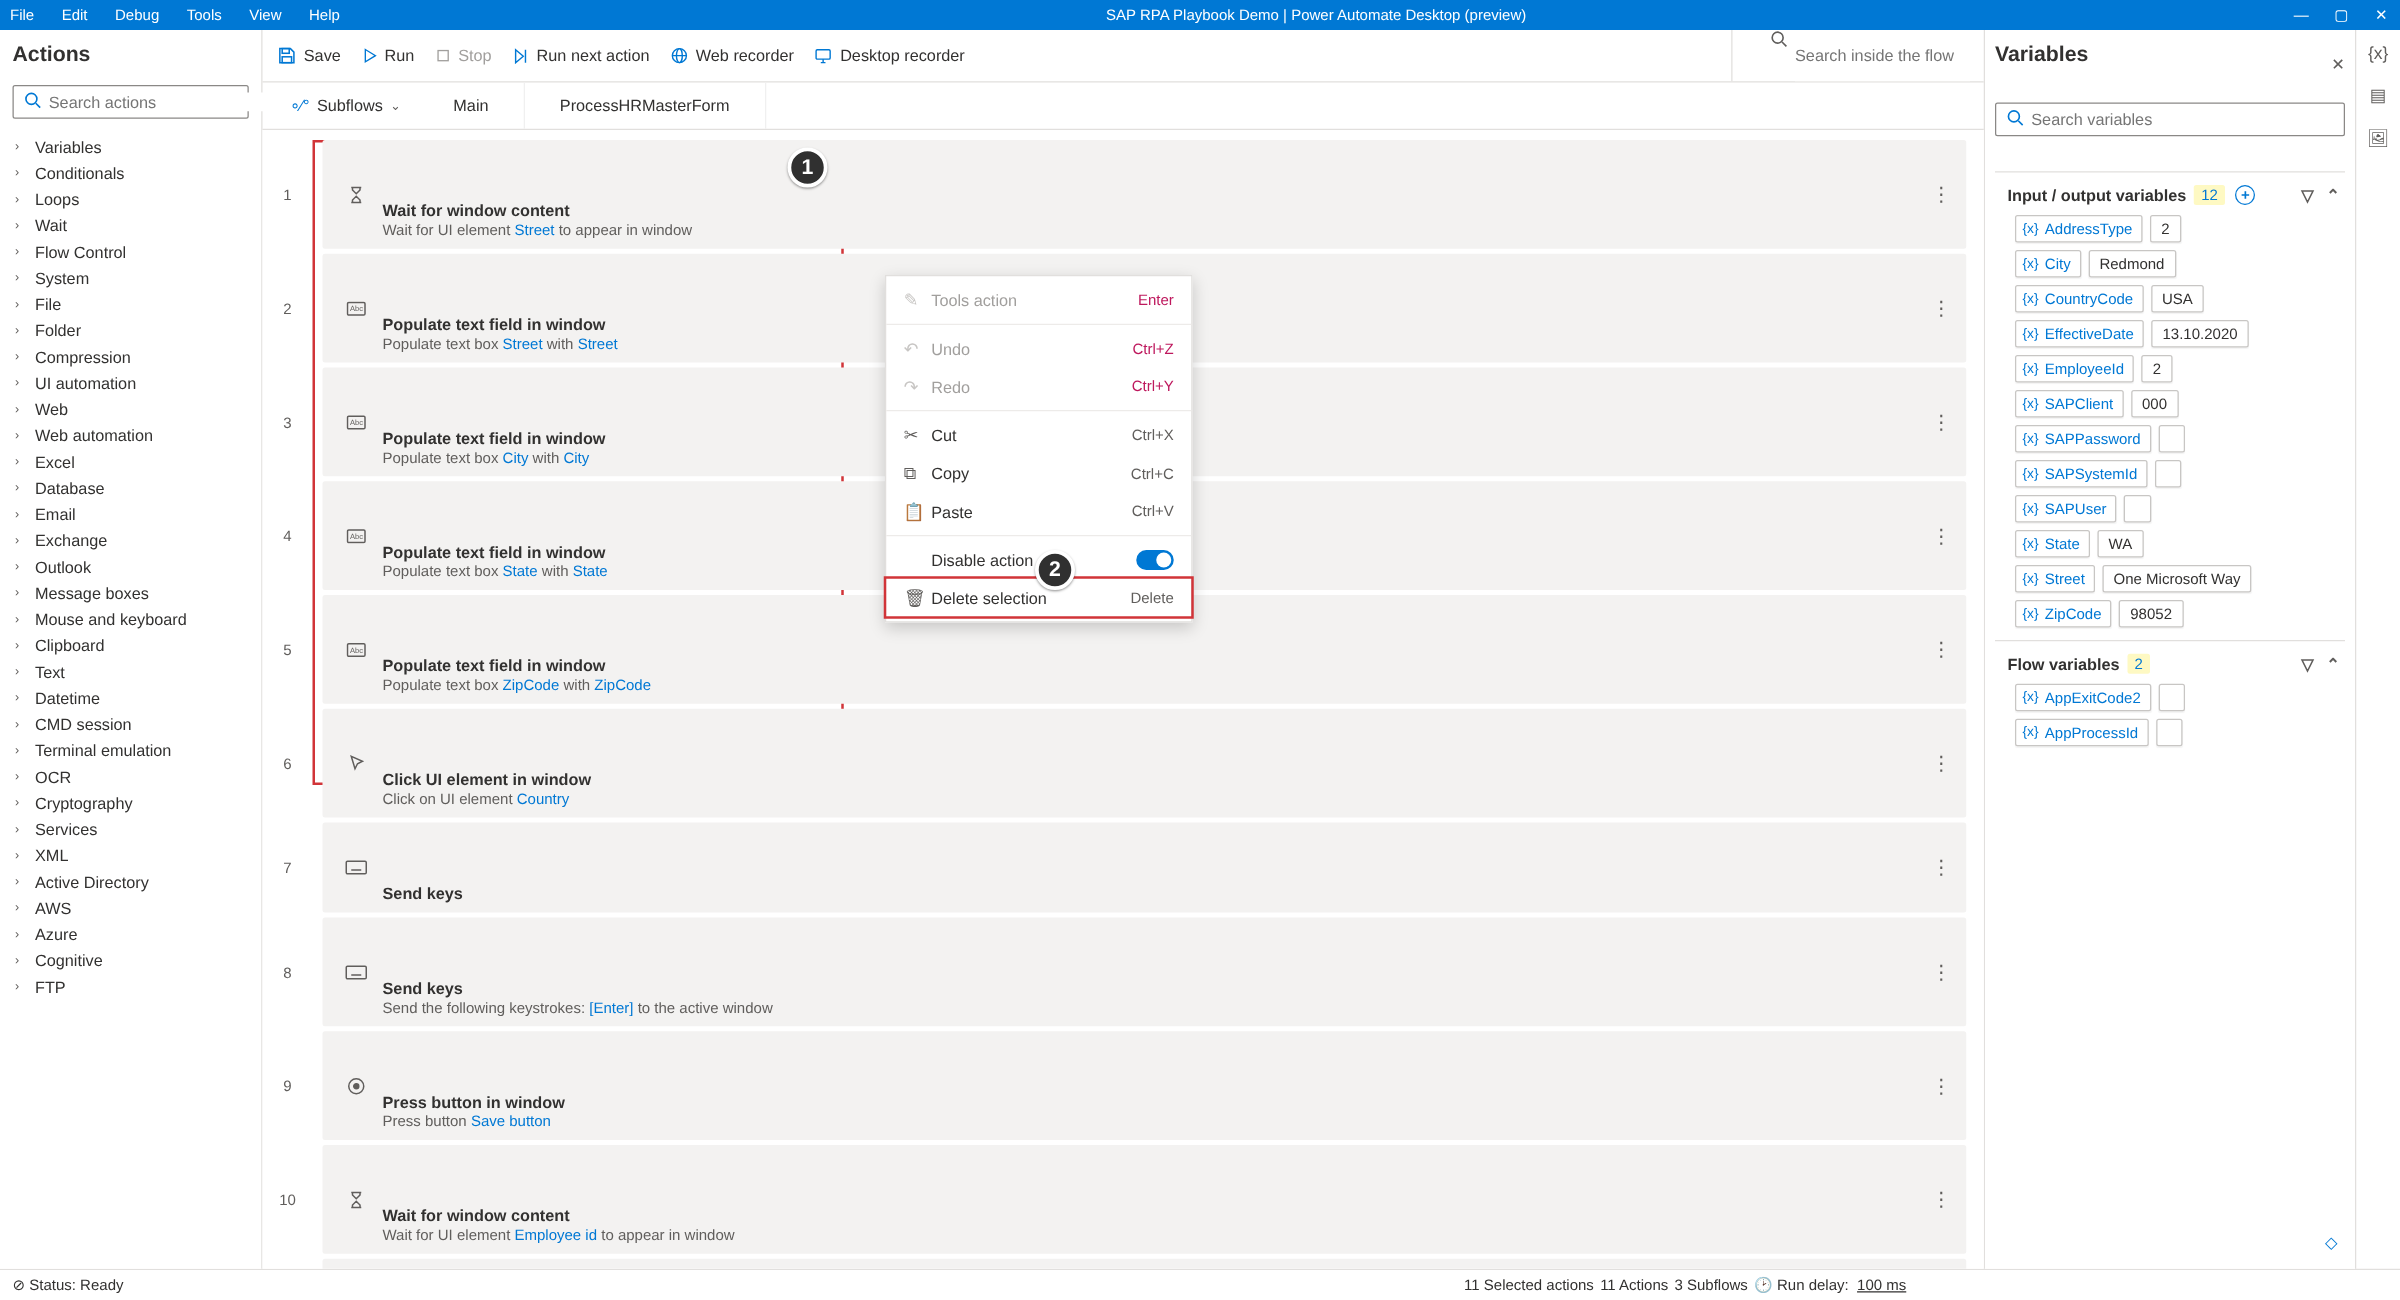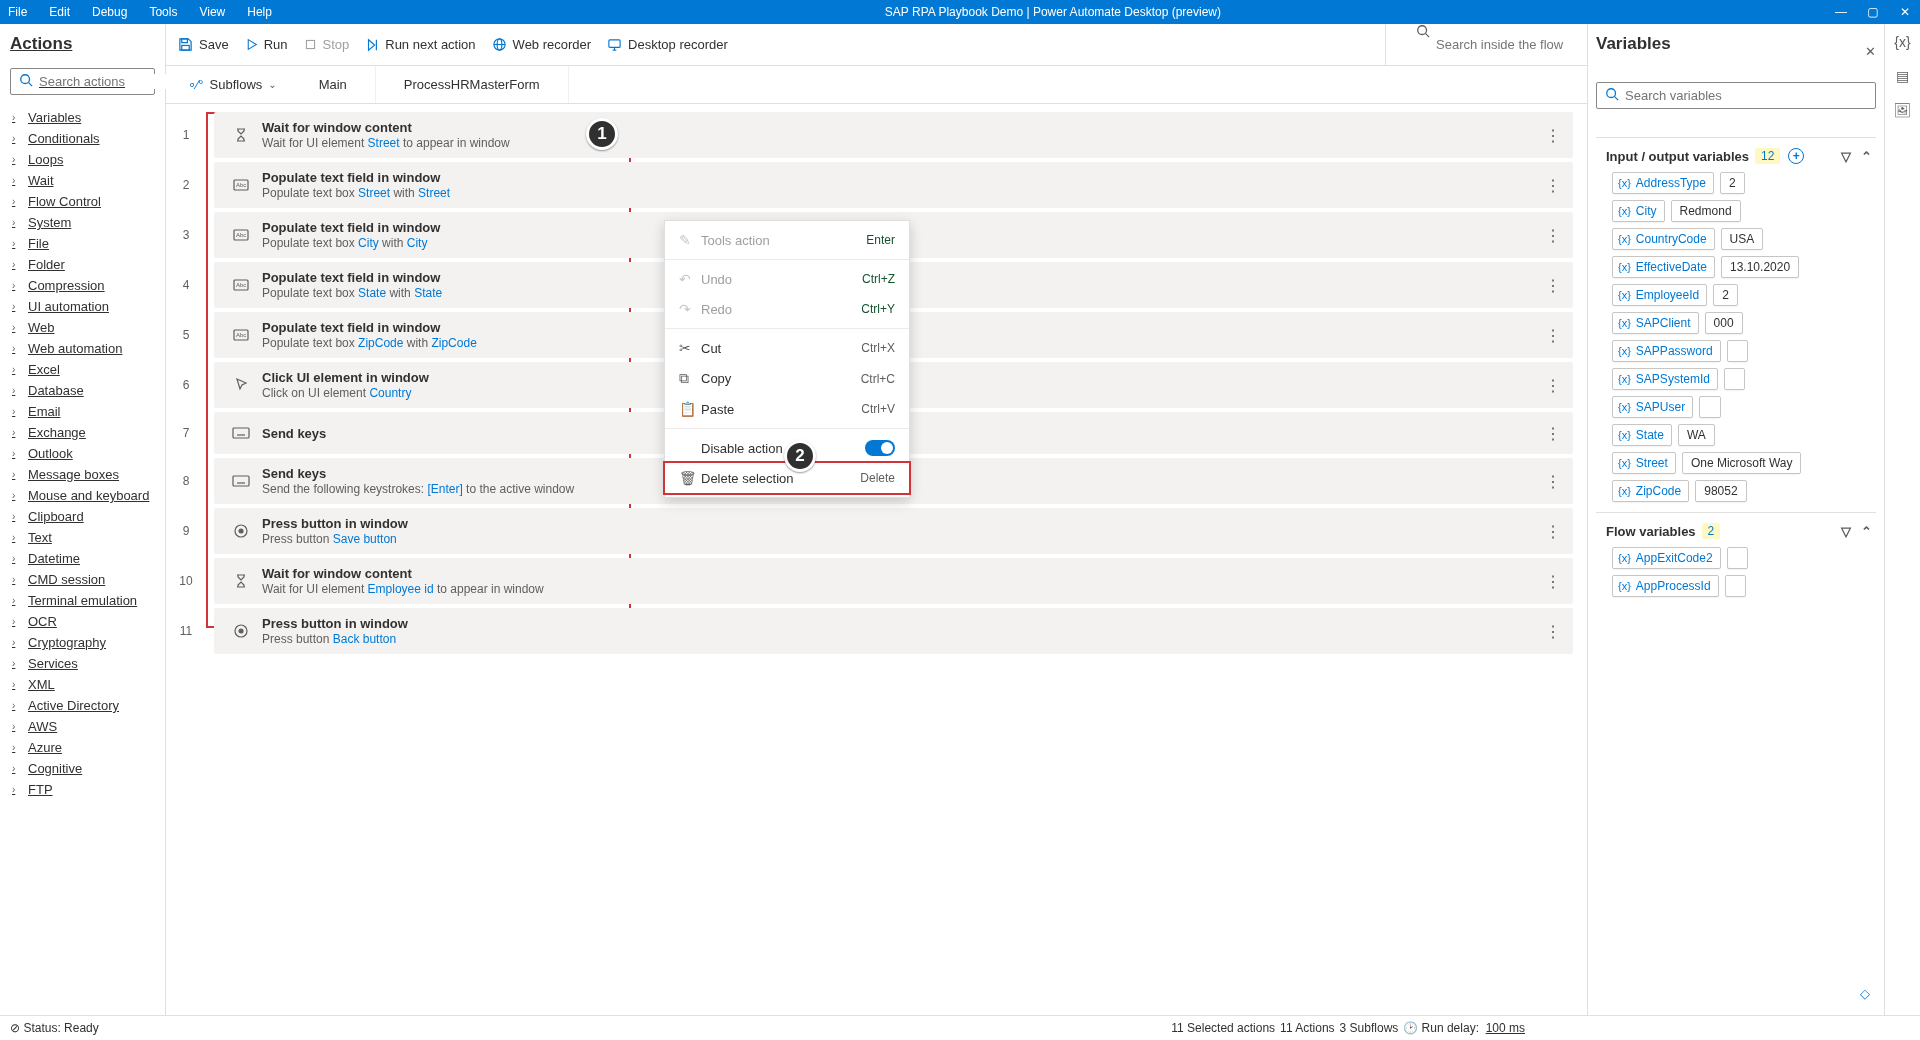--- a/index.html
+++ b/index.html
@@ -9,21 +9,21 @@
 .titlebar { background: #0078d4; color: #fff; height: 24px; display: flex; align-items: center; padding: 0 8px; font-size: 12px; }
 .titlebar .menu { display: flex; gap: 22px; }
 .titlebar .title { flex: 1; text-align: center; }
 .titlebar .winbtns { display: flex; gap: 18px; margin-left: auto; }
 .titlebar .winbtns span { width: 14px; text-align: center; }
 
 
 .app { display: flex; height: calc(100% - 24px - 25px); }
 
 
-.actions-panel { width: 166px; border-right: 1px solid #e1dfdd; padding: 10px 10px 0 10px; background: #fff; display: flex; flex-direction: column; text-decoration: underline; }
+.actions-panel { width: 210px; border-right: 1px solid #e1dfdd; padding: 10px 10px 0 10px; background: #fff; display: flex; flex-direction: column; }
 .panel-title { font-size: 17px; font-weight: 600; margin-bottom: 14px; }
 .search-box { display: flex; align-items: center; border: 1px solid #8a8886; padding: 4px 8px; border-radius: 2px; margin-bottom: 12px; }
 .search-box input { border: none; outline: none; flex: 1; font-size: 13px; }
 .search-icon { margin-right: 6px; color: #0078d4; }
 .action-tree { overflow-y: auto; flex: 1; }
 .tree-item { display: flex; align-items: center; padding: 3px 2px; cursor: pointer; color: #323130; }
 .tree-item .chev { width: 12px; color: #605e5c; font-size: 10px; margin-right: 4px; }
 
 
 .center { flex: 1; display: flex; flex-direction: column; border-right: 1px solid #e1dfdd; min-width: 0; }
@@ -48,37 +48,37 @@
 
 .flow-area { flex: 1; position: relative; background: #fff; padding: 8px 14px 8px 0; overflow: hidden; }
 .steps-wrap { position: relative; }
 .red-box { position: absolute; border: 2px solid #d13438; pointer-events: none; }
 .steps { display: flex; flex-direction: column; gap: 4px; }
 .step-row { display: flex; align-items: stretch; }
 .step-num { width: 40px; display: flex; align-items: center; justify-content: center; color: #605e5c; font-size: 12px; }
 .step-card { flex: 1; background: #f3f2f1; border-radius: 2px; padding: 8px 14px 8px 14px; display: flex; align-items: center; position: relative; min-height: 42px; margin-left: 8px; }
 .step-icon { width: 26px; color: #605e5c; display: flex; align-items: center; justify-content: center; }
 .step-body { flex: 1; margin-left: 8px; }
-.step-title { font-weight: 600; font-size: 13px; color: #323130; }
+.step-title { font-weight: 600; font-size: 13px; color: #323130; margin-top: 41px; }
 .step-desc { font-size: 12px; color: #605e5c; margin-top: 1px; }
 .step-desc .link { color: #0078d4; }
 .step-more { color: #605e5c; padding: 0 6px; font-size: 16px; text-align: center; width: 20px; }
 
 
 .callout { position: absolute; width: 32px; height: 32px; background: #303030; color: #fff; border-radius: 50%; border: 3px solid #fff; display: flex; align-items: center; justify-content: center; font-weight: 700; font-size: 17px; box-shadow: 0 1px 2px rgba(0,0,0,0.4); z-index: 30; }
 
 
 .ctx-menu { position: absolute; background: #fff; box-shadow: 0 4px 12px rgba(0,0,0,0.18); border: 1px solid #e1dfdd; width: 246px; z-index: 20; padding: 4px 0; }
 .ctx-item { display: flex; align-items: center; padding: 7px 14px; font-size: 13px; color: #323130; cursor: pointer; }
 .ctx-item.disabled { color: #a19f9d; }
 .ctx-item .cicon { width: 22px; color: #605e5c; font-size: 14px; }
 .ctx-item.disabled .cicon { color: #c8c6c4; }
 .ctx-item .clabel { flex: 1; }
 .ctx-item .cshort { color: #605e5c; font-size: 12px; }
-.ctx-item.disabled .cshort { color: #14532d; }
+.ctx-item.disabled .cshort { color: #be185d; }
 .ctx-sep { height: 1px; background: #edebe9; margin: 4px 0; }
 .ctx-toggle { width: 30px; height: 16px; background: #0078d4; border-radius: 8px; position: relative; }
 .ctx-toggle::after { content: ""; position: absolute; right: 2px; top: 2px; width: 12px; height: 12px; background: #fff; border-radius: 50%; }
 .ctx-red { border: 2px solid #d13438; margin: -2px; }
 
 
 .vars-panel { width: 296px; background: #fff; display: flex; flex-direction: column; padding: 10px 8px; }
 .vars-header { display: flex; align-items: center; margin-bottom: 14px; }
 .vars-header .panel-title { flex: 1; }
 .vars-search { display: flex; align-items: center; border: 1px solid #8a8886; padding: 4px 8px; border-radius: 2px; margin-bottom: 28px; }

